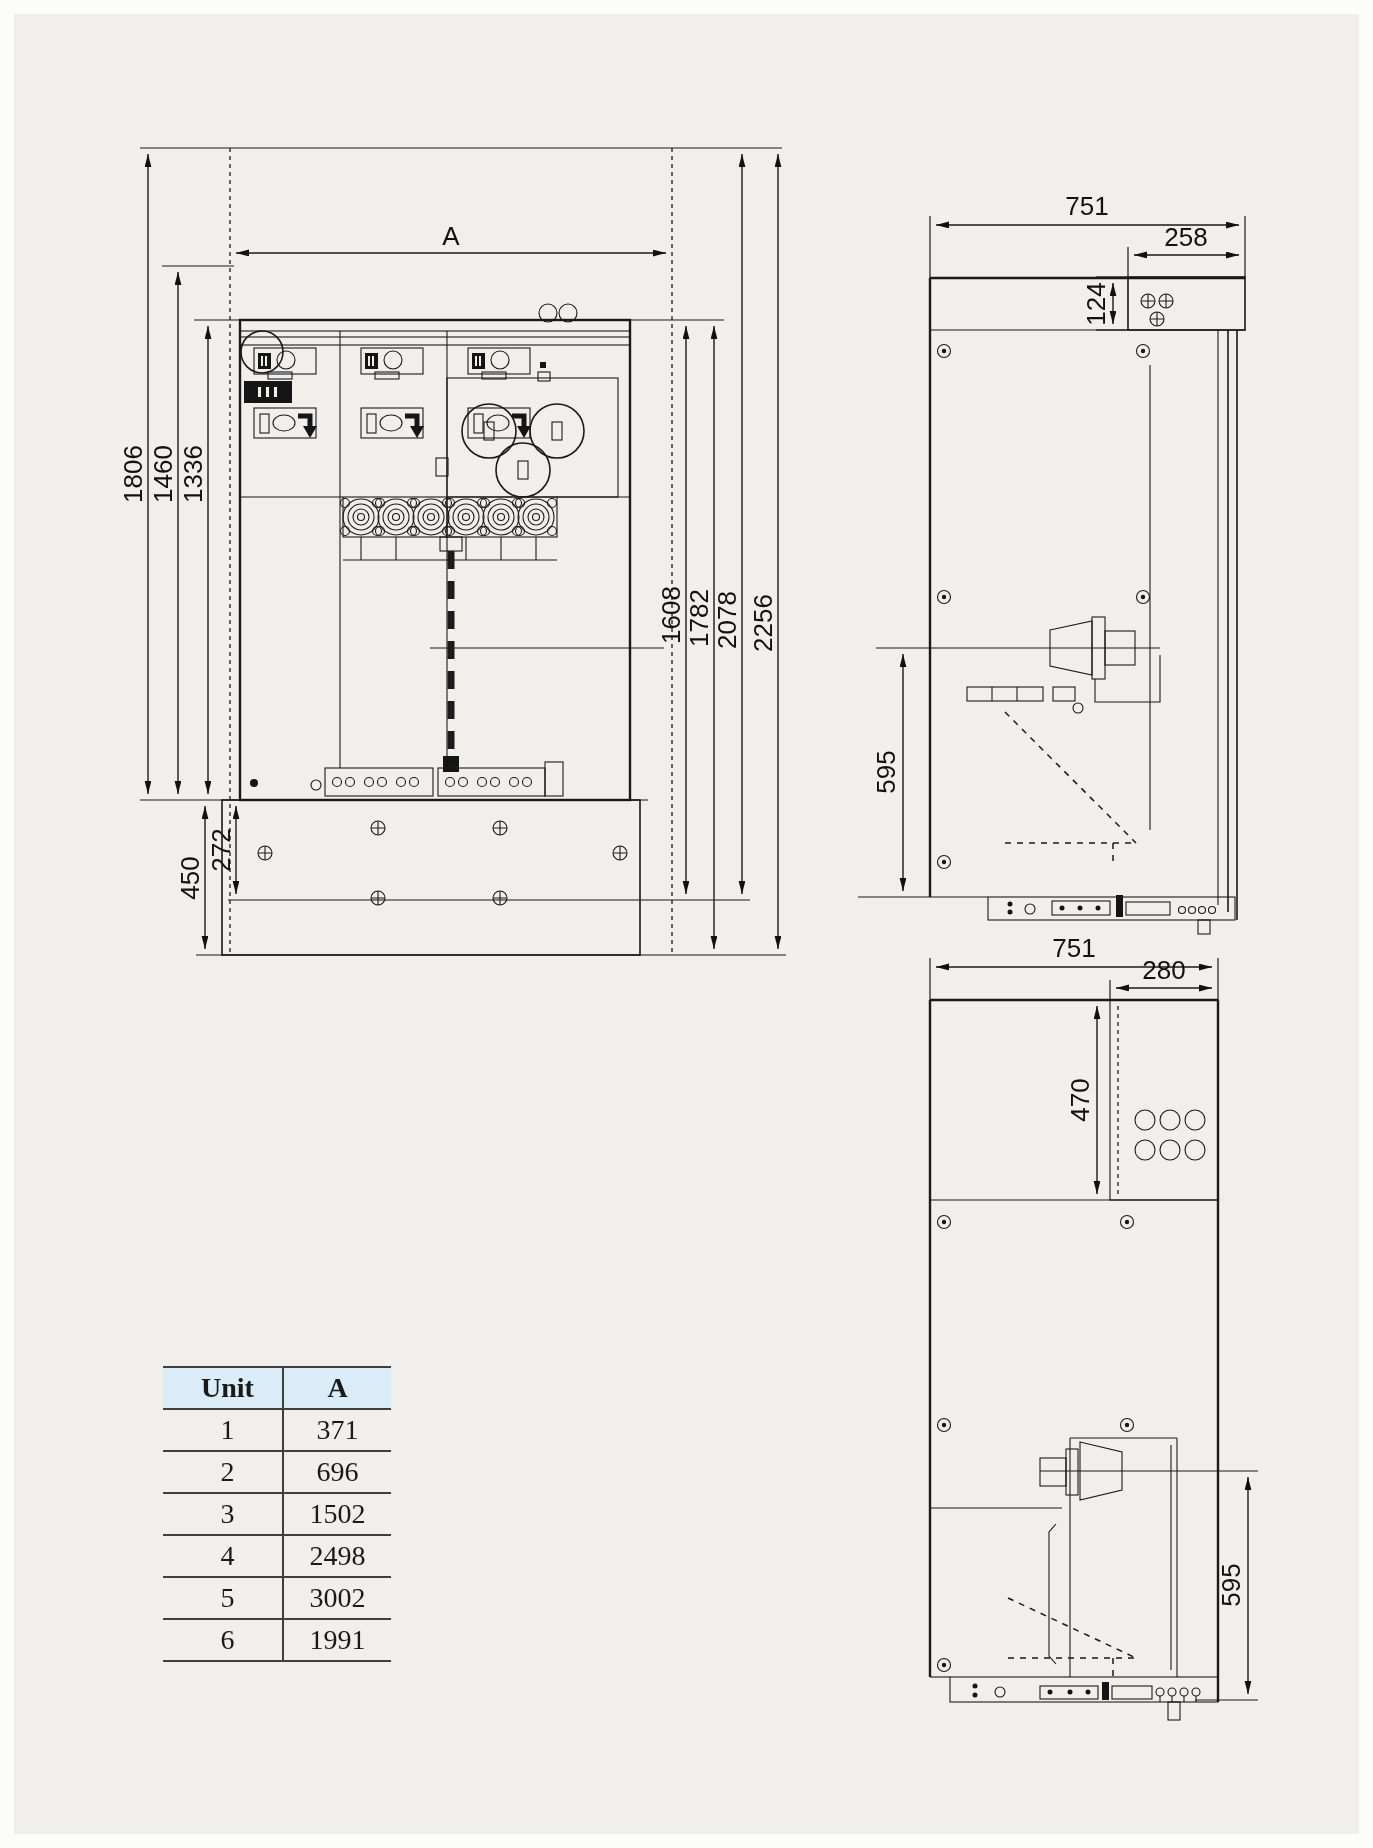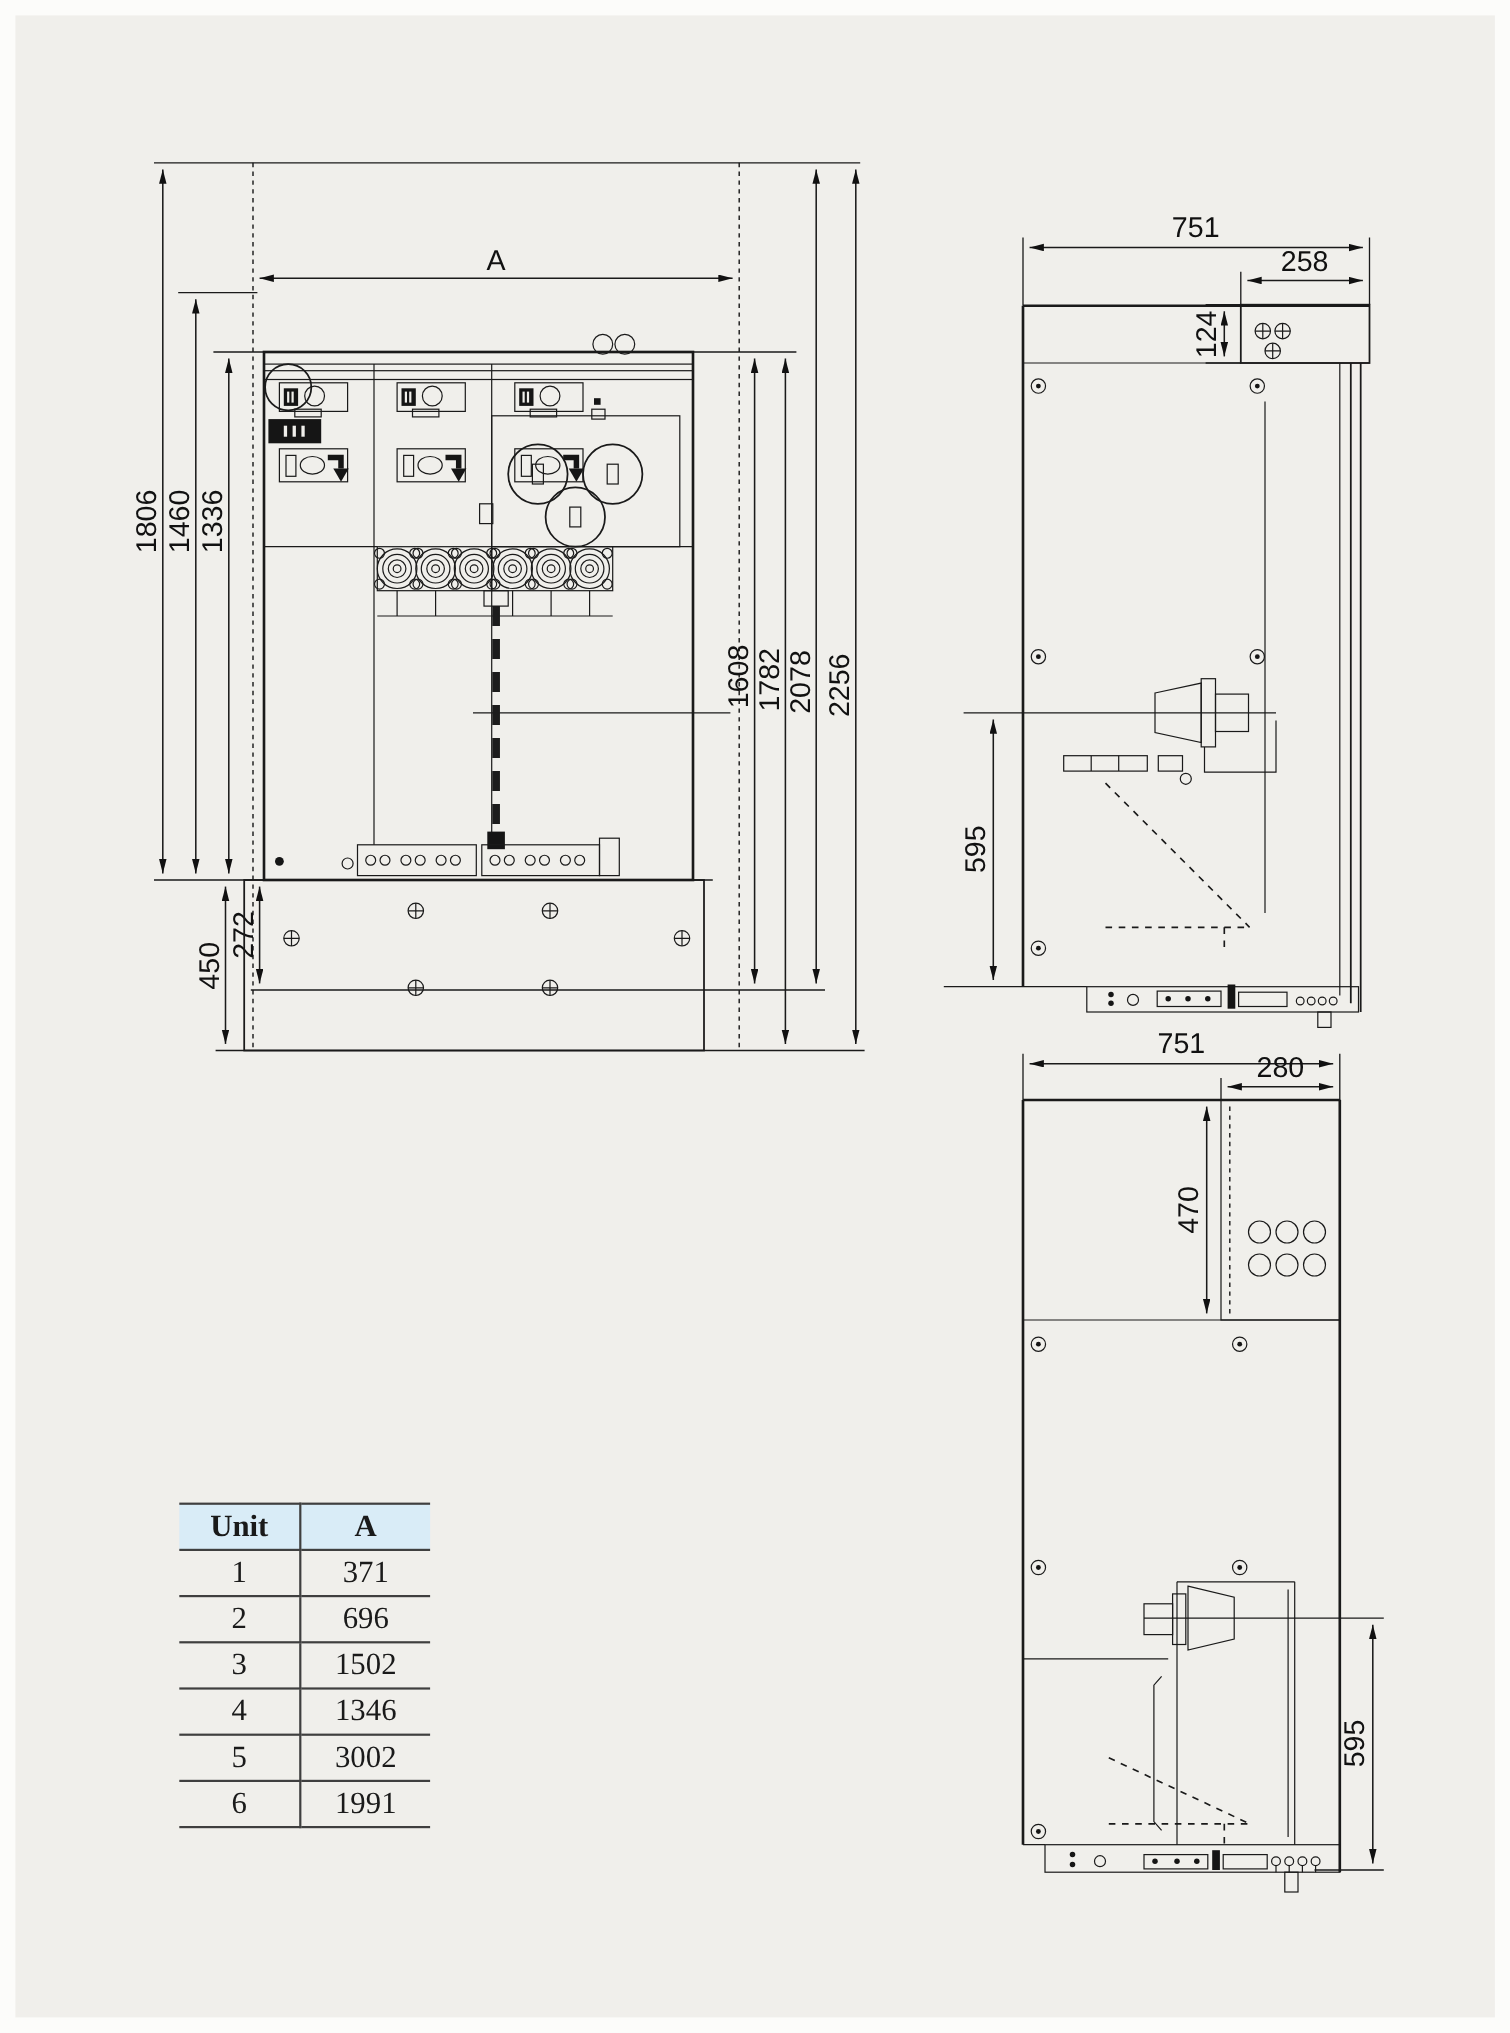--- a/index.html
+++ b/index.html
@@ -17,21 +17,21 @@
   .swing{stroke:#1a1a1a;fill:none;stroke-width:1.5;stroke-dasharray:6 6;}
   .cable{stroke:#1c1c1c;fill:none;stroke-width:7;stroke-dasharray:18 12;}
   .fillb{fill:#151515;stroke:none;}
   .dimtxt{font:26px "Liberation Sans",sans-serif;fill:#111;text-anchor:middle;}
   
   .size-table{position:absolute;left:163px;top:1366px;width:228px;border-collapse:collapse;
     font-family:"Liberation Serif",serif;font-size:28px;color:#1a1a1a;}
   .size-table th,.size-table td{text-align:center;padding:3px 0;height:34px;
     border-top:2px solid #3f3f3f;border-bottom:2px solid #3f3f3f;}
   .size-table th{background:#d9ecf7;font-weight:700;}
-  .size-table th:first-child,.size-table td:first-child{border-right:2px solid #3f3f3f;width:109px;}
+  .size-table th:first-child,.size-table td:first-child{border-right:2px solid #3f3f3f;width:109px;padding-left:10px;}
 </style>
 </head>
 <body>
 
 <div class="canvas">
   <div class="sheet"></div>
 
   <svg class="draw" width="1373" height="1848" viewBox="0 0 1373 1848">
     <defs>
       <marker id="ar" markerUnits="userSpaceOnUse" markerWidth="14" markerHeight="8" refX="13" refY="3.4" orient="auto-start-reverse">
@@ -380,21 +380,21 @@
       <tr>
         <td>2</td>
         <td>696</td>
       </tr>
       <tr>
         <td>3</td>
         <td>1502</td>
       </tr>
       <tr>
         <td>4</td>
-        <td>1346</td>
+        <td>2498</td>
       </tr>
       <tr>
         <td>5</td>
         <td>3002</td>
       </tr>
       <tr>
         <td>6</td>
         <td>1991</td>
       </tr>
     </tbody>

